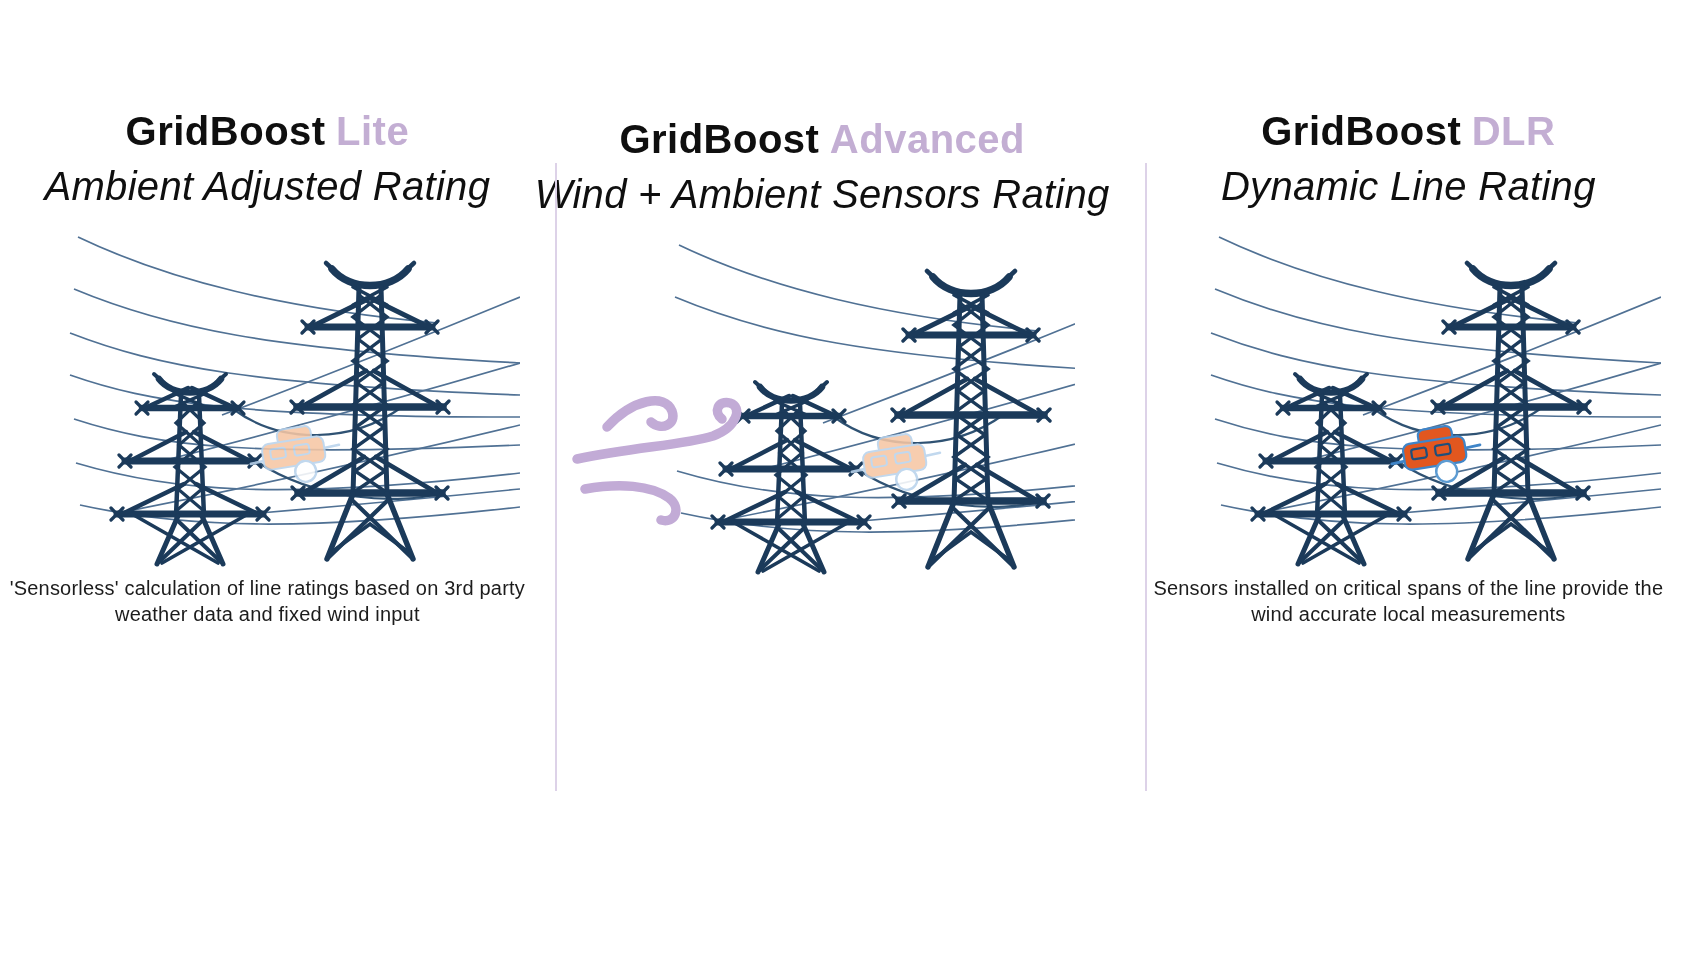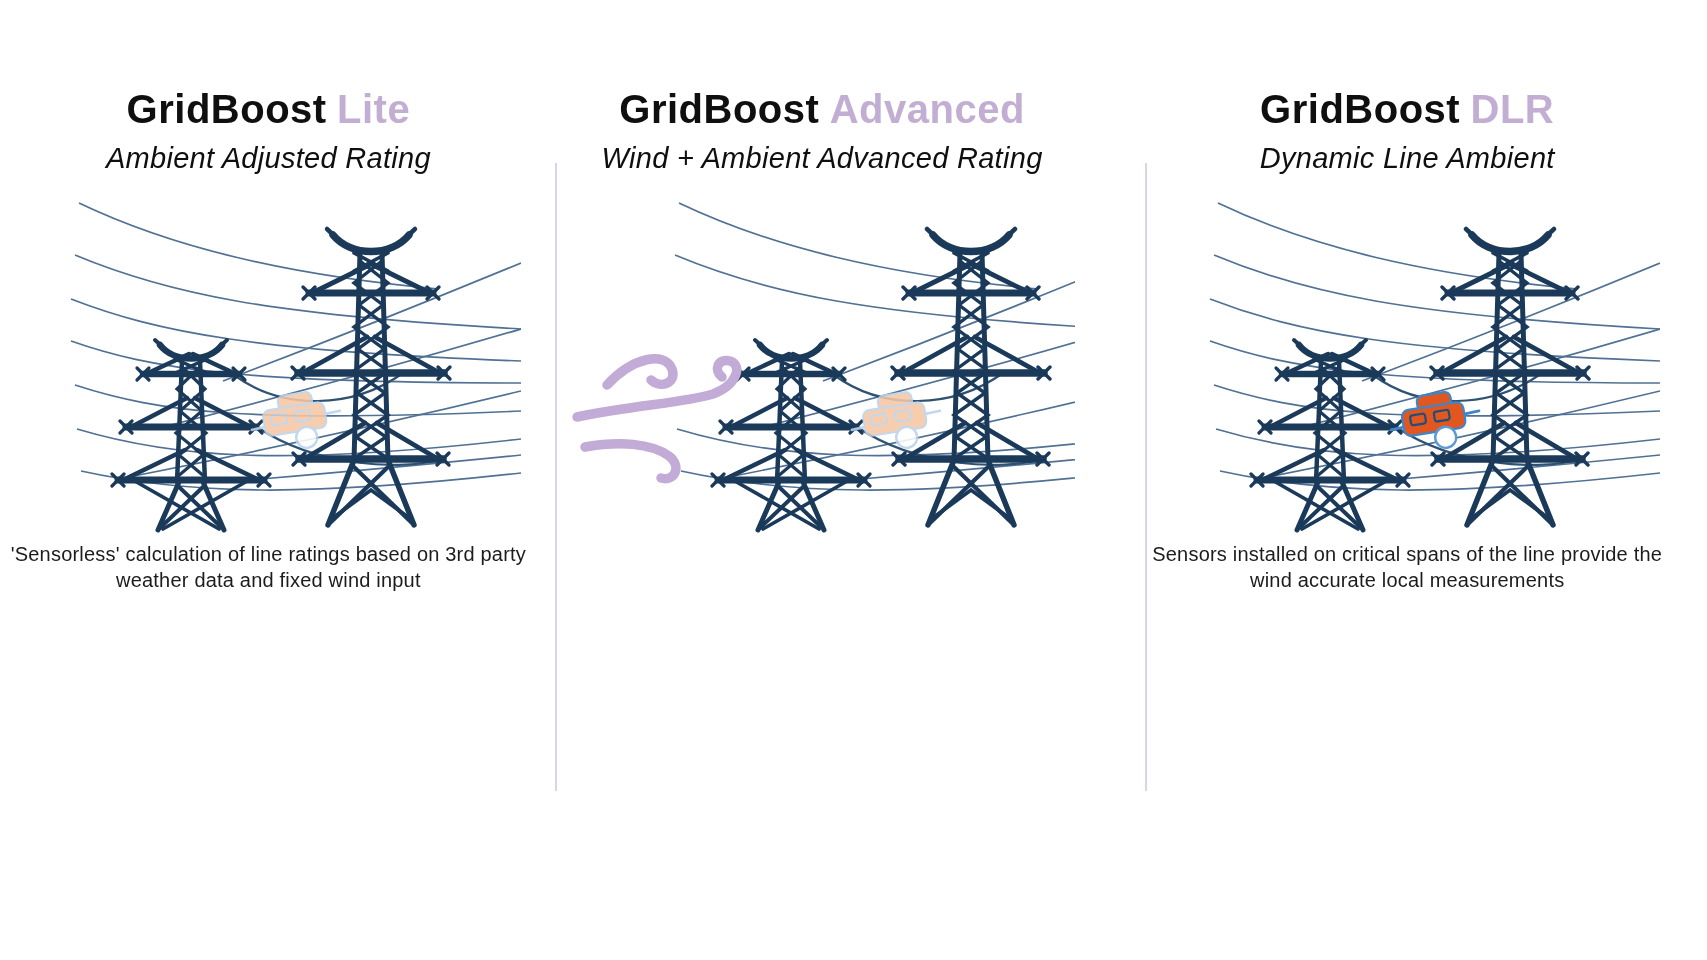--- a/index.html
+++ b/index.html
@@ -16,33 +16,33 @@
   }
   .board{display:flex;width:1707px;height:960px;position:relative;}
   .divider{
     position:absolute;top:163px;height:628px;width:2px;
     background:var(--divider);
   }
   .divider-1{left:555px;}
   .divider-2{left:1145px;}
   .column{
     display:flex;flex-direction:column;align-items:center;
-    padding-top:86px;text-align:center;
+    padding-top:108px;text-align:center;
   }
   .col-0{width:555px;}
-  .col-1{width:590px;}
+  .col-1{width:590px;margin-top:8px;}
   .col-2{width:620px;text-align:center;}
   .title{
     font-size:40px;font-weight:700;color:var(--title-text);
     letter-spacing:.5px;line-height:1.15;white-space:nowrap;
   }
   .t-prefix{margin-right:.26em;}
   .t-suffix{color:var(--title-accent);}
   .subtitle{
-    margin-top:10px;font-size:29px;font-style:italic;font-weight:400;
+    margin-top:10px;font-size:40px;font-style:italic;font-weight:400;
     color:var(--title-text);letter-spacing:.3px;white-space:nowrap;
   }
   .illustration-slot{margin-top:2px;width:505px;height:360px;}
   .illustration-slot svg{display:block;width:505px;height:360px;}
   .description{
     margin-top:4px;font-size:20px;line-height:1.32;color:var(--body-text);
     max-width:528px;letter-spacing:.2px;
   }
 
   
@@ -156,21 +156,21 @@
       <path d="M -48,240 C 10,228 58,226 88,217 C 112,208 118,188 105,184 C 93,181 88,193 97,200"></path>
       <path d="M -40,270 C -6,264 26,266 44,279 C 57,289 50,305 36,301"></path>
     </g>
   </svg>
       </div>
     <p class="description">'Sensorless' calculation of line ratings based on 3rd party weather data and fixed wind input</p>
   </section>
 
   <section class="column col-1">
     <h2 class="title"><span class="t-prefix">GridBoost</span><span class="t-suffix">Advanced</span></h2>
-    <p class="subtitle">Wind + Ambient Advanced Rating</p>
+    <p class="subtitle">Wind + Ambient Sensors Rating</p>
     <div class="illustration-slot">
         <svg viewBox="-55 0 505 360" xmlns="http://www.w3.org/2000/svg" class="variant-advanced">
     <g class="scene">
 
       <g>
         <path class="wire" d="M 8,26 C 100,70 215,98 368,112"></path>
         <path class="wire" d="M 4,78 C 95,116 195,138 450,152"></path>
         <path class="wire wire-mid-left" d="M 0,122 C 88,156 185,174 450,184"></path>
         <path class="wire wire-mid-left" d="M 0,164 C 80,192 170,206 450,206"></path>
         <path class="wire wire-mid-left" d="M 4,208 C 90,236 180,246 450,234"></path>
@@ -240,21 +240,21 @@
       <path d="M -18,208 C 8,180 40,174 47,192 C 52,206 36,212 26,203"></path>
       <path d="M -48,240 C 10,228 58,226 88,217 C 112,208 118,188 105,184 C 93,181 88,193 97,200"></path>
       <path d="M -40,270 C -6,264 26,266 44,279 C 57,289 50,305 36,301"></path>
     </g>
   </svg>
       </div>
   </section>
 
   <section class="column col-2">
     <h2 class="title"><span class="t-prefix">GridBoost</span><span class="t-suffix">DLR</span></h2>
-    <p class="subtitle">Dynamic Line Ambient</p>
+    <p class="subtitle">Dynamic Line Rating</p>
     <div class="illustration-slot">
         <svg viewBox="-55 0 505 360" xmlns="http://www.w3.org/2000/svg" class="variant-dlr">
     <g class="scene">
 
       <g>
         <path class="wire" d="M 8,26 C 100,70 215,98 368,112"></path>
         <path class="wire" d="M 4,78 C 95,116 195,138 450,152"></path>
         <path class="wire wire-mid-left" d="M 0,122 C 88,156 185,174 450,184"></path>
         <path class="wire wire-mid-left" d="M 0,164 C 80,192 170,206 450,206"></path>
         <path class="wire wire-mid-left" d="M 4,208 C 90,236 180,246 450,234"></path>

